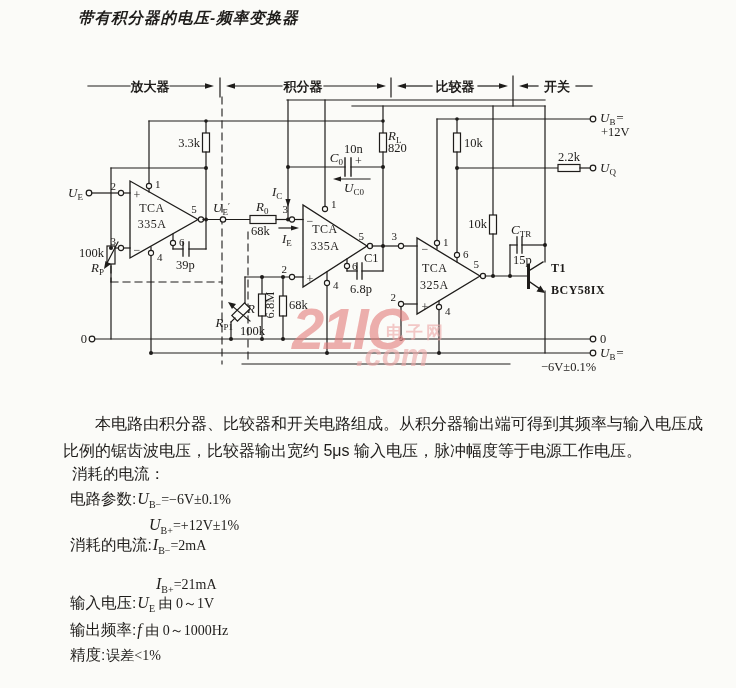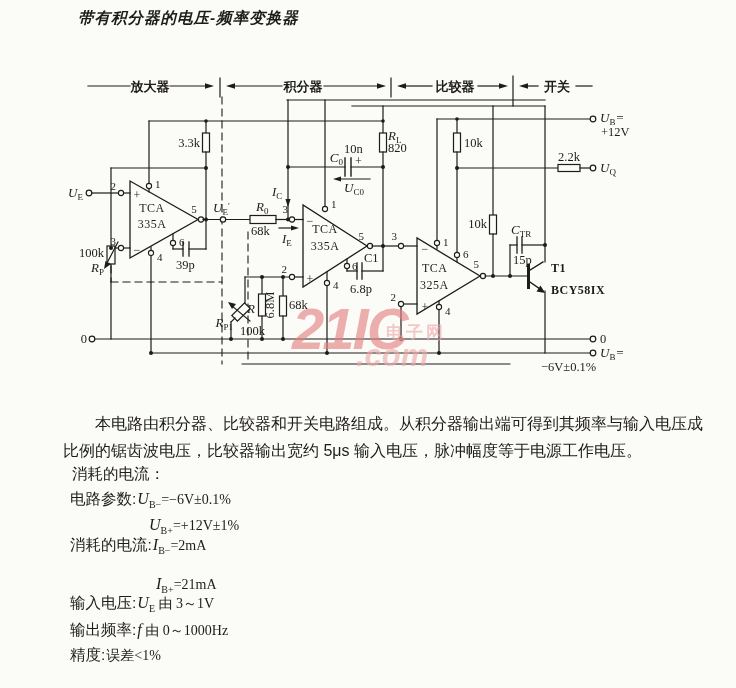--- a/index.html
+++ b/index.html
@@ -376,21 +376,21 @@
   <div class="prow r1">
     <span class="plabel"></span><span class="pvar">U</span><sub>B+</sub><span class="rest">=+12V±1%</span>
   </div>
   <div class="prow r2">
     <span class="plabel">消耗的电流:</span><span class="pvar">I</span><sub>B−</sub><span class="rest">=2mA</span>
   </div>
   <div class="prow r3">
     <span class="plabel"></span><span class="pvar">I</span><sub>B+</sub><span class="rest">=21mA</span>
   </div>
   <div class="prow r4">
-    <span class="plabel">输入电压:</span><span class="pvar">U</span><sub>E</sub><span class="rest"> 由 3～1V</span>
+    <span class="plabel">输入电压:</span><span class="pvar">U</span><sub>E</sub><span class="rest"> 由 0～1V</span>
   </div>
   <div class="prow r5">
     <span class="plabel">输出频率:</span><span class="pvar">f</span><sub></sub><span class="rest"> 由 0～1000Hz</span>
   </div>
   <div class="prow r6">
     <span class="plabel">精度:</span><span class="pvar"></span><sub></sub><span class="rest">误差&lt;1%</span>
   </div>
 </div>
 
 </body></html>

